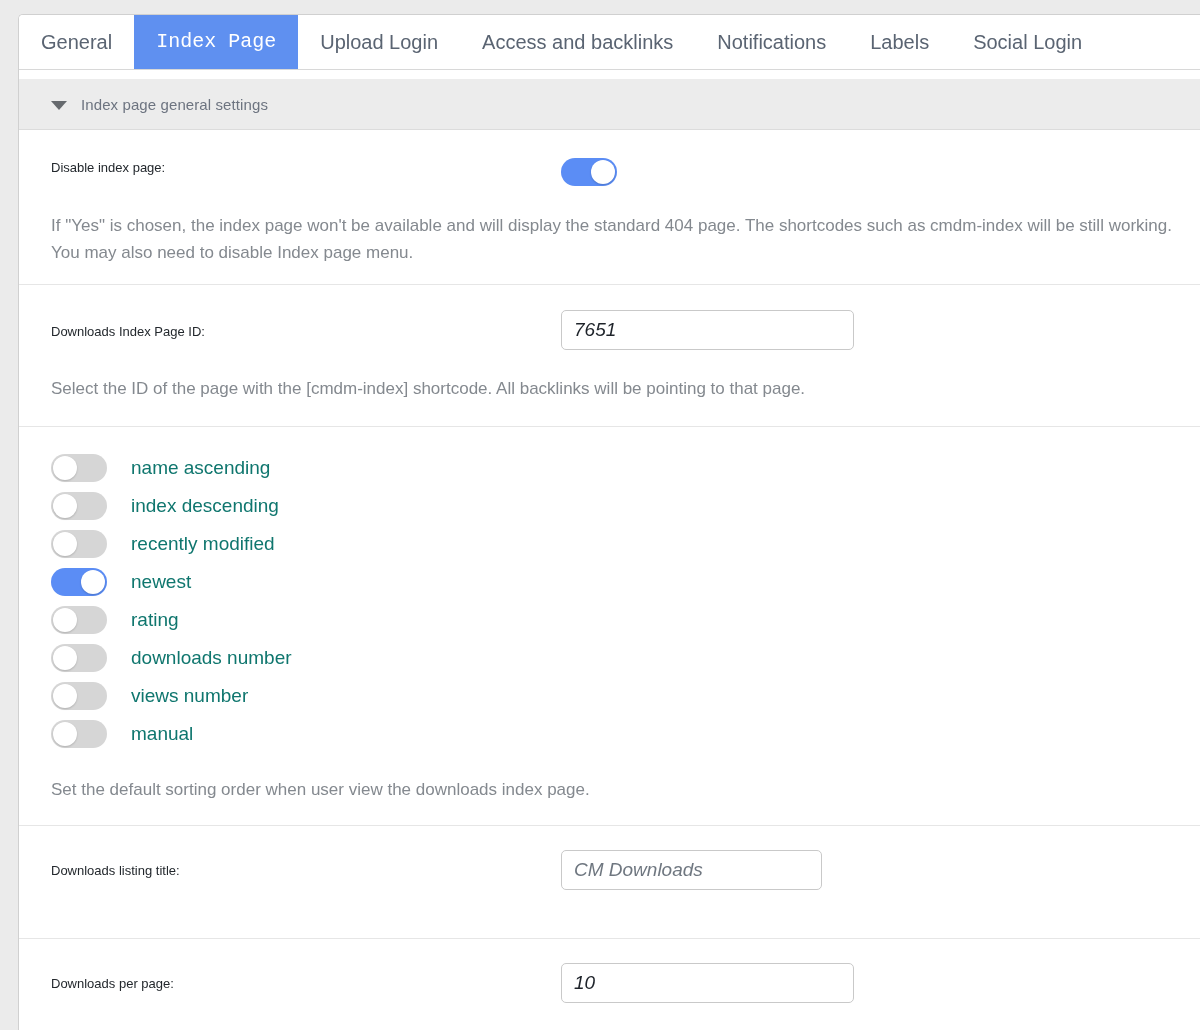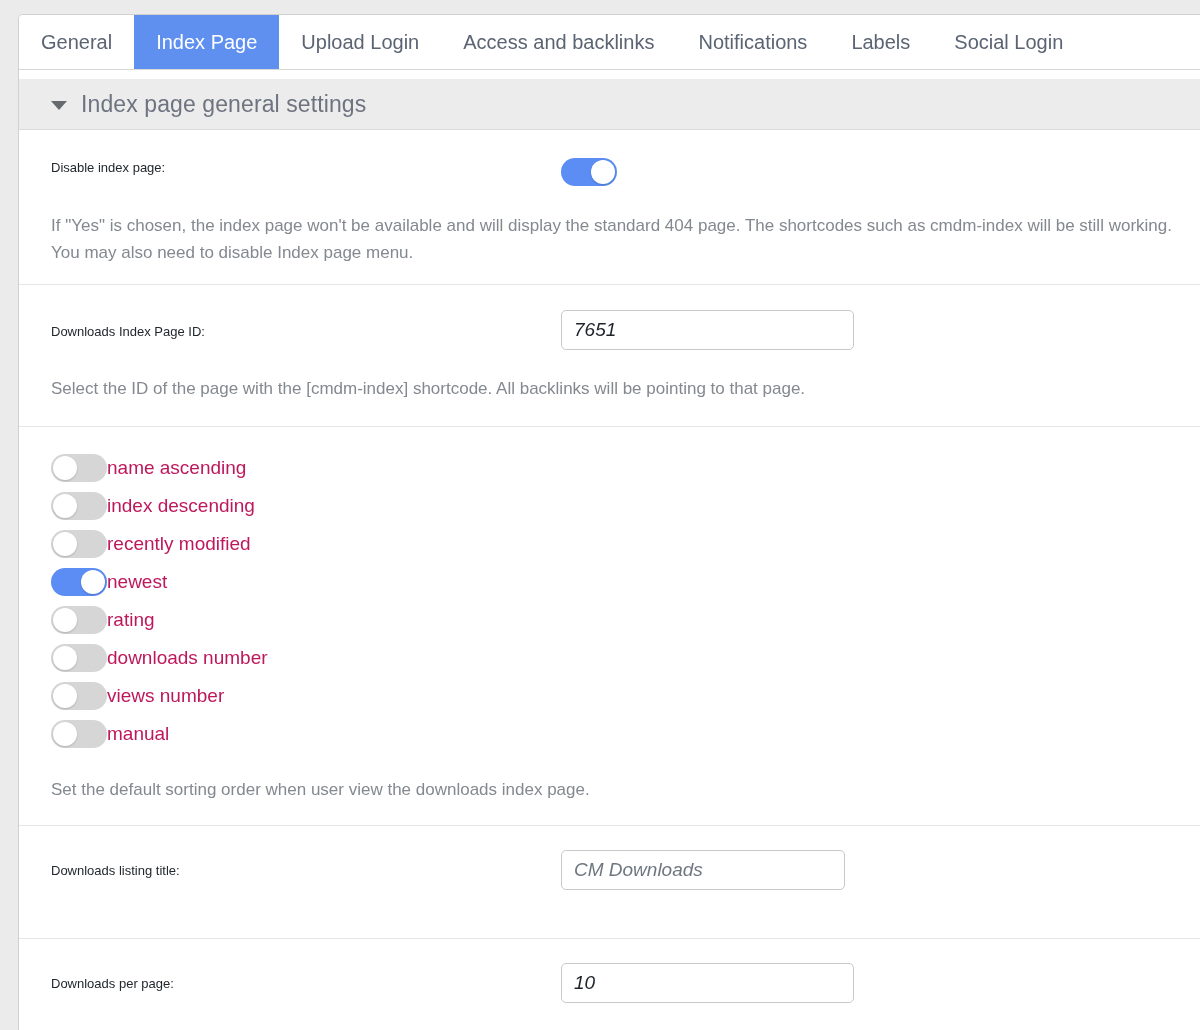--- a/index.html
+++ b/index.html
@@ -54,20 +54,21 @@
     padding: 0 22px;
     font-size: 20px;
     color: #5a6472;
     cursor: pointer;
     line-height: 1;
     user-select: none;
   }
   .tab.active {
     background: #5f90f0;
     color: #ffffff;
+    font-family: Liberation Mono, monospace;
   }
 
   
   .section-header {
     display: flex;
     align-items: center;
     height: 52px;
     background: #ececec;
     border-top: 1px solid #ffffff;
     border-bottom: 1px solid #dcdcdc;
@@ -77,21 +78,21 @@
   }
   .caret {
     width: 0; height: 0;
     border-left: 8px solid transparent;
     border-right: 8px solid transparent;
     border-top: 9px solid #666a6e;
     margin-right: 14px;
     margin-top: 2px;
   }
   .section-title {
-    font-size: 23px;
+    font-size: 15px;
     color: #6d7480;
     letter-spacing: .1px;
   }
 
   
   .row {
     position: relative;
     display: flex;
     align-items: flex-start;
     padding: 0 0 0 32px;
@@ -145,42 +146,42 @@
   .switch.on .knob { left: 30px; }
 
   
   .toggle-list { display: flex; flex-direction: column; }
   .toggle-item {
     display: flex;
     align-items: center;
     height: 38px;
   }
   .toggle-item .opt-label {
-    margin-left: 0;
+    margin-left: 24px;
     font-size: 19px;
-    color: #be185d;
+    color: #0f766e;
     line-height: 1;
   }
 
   
   .text-input {
     height: 40px;
     border: 1px solid #c9c9c9;
     border-radius: 5px;
     background: #fff;
     font-size: 19px;
     color: #1e232a;
     padding: 0 12px;
     font-family: "Liberation Sans", sans-serif;
     outline: none;
     font-style: italic;
   }
   .text-input::placeholder { color: #6f7780; opacity: 1; }
   .w-295 { width: 293px; }
-  .w-258 { width: 284px; }
+  .w-258 { width: 261px; }
 </style>
 </head>
 <body>
 
 <div id="page">
   <div id="panel">
 
     <div id="tabbar">
       <div class="tab">
         <span>General</span>

